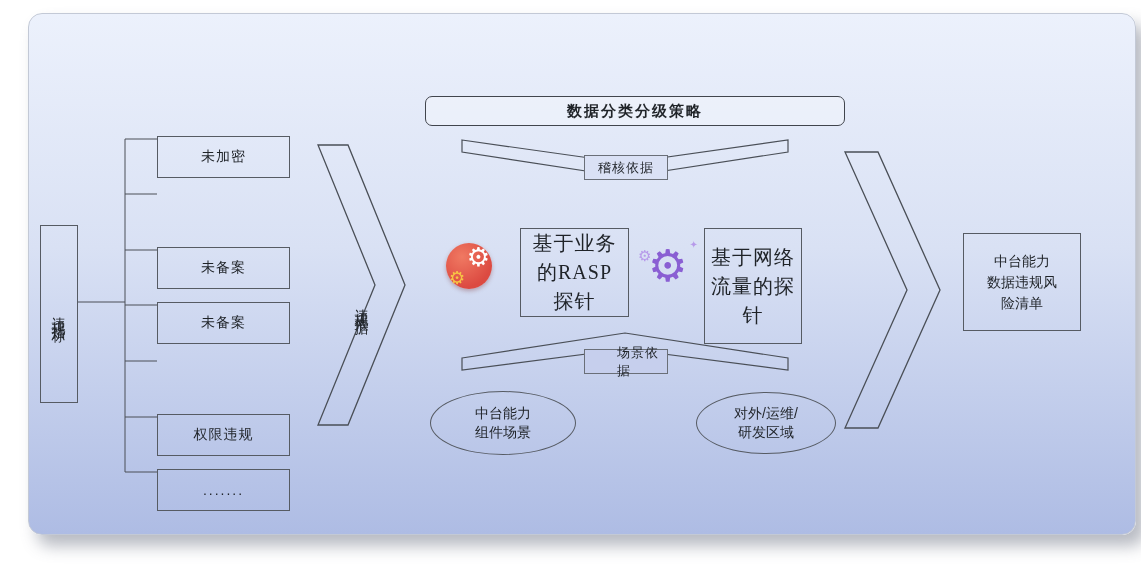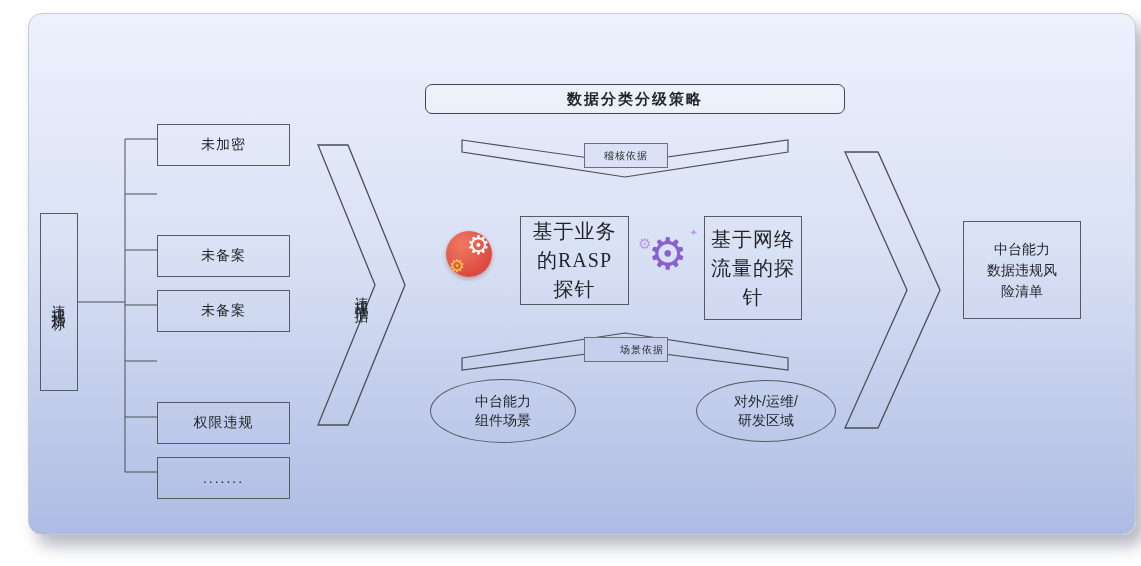--- a/index.html
+++ b/index.html
@@ -8,38 +8,38 @@
     font-family:"Liberation Sans",sans-serif;color:#1f2328;overflow:hidden;
   }
   .panel{
     position:absolute;left:28px;top:13px;width:1106px;height:520px;
     border-radius:14px;border:1px solid #c3c9d6;
     background:linear-gradient(180deg,#ecf1fc 0%,#d9e1f4 45%,#aebce4 100%);
     box-shadow:9px 11px 16px rgba(96,102,120,0.45);
     z-index:0;
   }
   svg.lines{position:absolute;left:0;top:0;width:1141px;height:566px;z-index:1;pointer-events:none;}
-  .abs{position:absolute;z-index:2;box-sizing:border-box;}
+  .abs{position:absolute;z-index:2;box-sizing:border-box;margin-top:12px;}
   .box{
     border:1px solid #565b63;display:flex;align-items:center;justify-content:center;
     text-align:center;background:transparent;font-size:14px;color:#1f2328;
   }
   .pre{white-space:pre-line;}
   .item{width:133px;height:42px;letter-spacing:1px;}
   .vtext{
     writing-mode:vertical-rl;text-orientation:upright;letter-spacing:4px;
     display:flex;align-items:center;justify-content:center;font-size:14px;
   }
   .serif{font-family:"Liberation Serif",serif;}
   .strategy{
     border:1.5px solid #41454d;border-radius:7px;background:rgba(255,255,255,0.28);
     font-size:15px;font-weight:600;letter-spacing:2px;
   }
   .arrow-label{
-    border:1px solid #6a6f78;font-size:10px;letter-spacing:1px;
+    border:1px solid #6a6f78;font-size:13px;letter-spacing:1px;
     display:flex;align-items:center;justify-content:center;
   }
   .probe{font-size:20px;line-height:1.45;letter-spacing:1px;font-family:Liberation Serif, serif;}
   .ellipse{
     border:1px solid #565b63;border-radius:50%;display:flex;align-items:center;justify-content:center;
     text-align:center;font-size:14px;line-height:1.35;background:transparent;
   }
   .result{font-size:14px;line-height:1.5;}
   .icon-wrap{display:block;}
   .red-badge{
@@ -93,21 +93,21 @@
   <div class="abs box probe pre serif" style="left:520px;top:216px;width:109px;height:89px;">基于业务
 的RASP
 探针</div>
 
   <div class="abs icon-wrap" style="left:640px;top:230px;width:54px;height:54px;">
     <span class="gear" style="left:8px;top:2px;font-size:44px;color:#8a5fd3;">⚙</span>
     <span class="gear" style="left:-2px;top:6px;font-size:15px;color:#b79aea;">⚙</span>
     <span class="gear" style="right:-4px;top:-2px;font-size:10px;color:#b79aea;">✦</span>
   </div>
 
-  <div class="abs box probe pre serif" style="left:704px;top:216px;width:98px;height:104px;">基于网络
+  <div class="abs box probe pre serif" style="left:704px;top:216px;width:98px;height:116px;">基于网络
 流量的探
 针</div>
 
   <div class="abs ellipse pre" style="left:430px;top:379px;width:146px;height:64px;">中台能力
 组件场景</div>
   <div class="abs ellipse pre" style="left:696px;top:380px;width:140px;height:62px;">对外/运维/
 研发区域</div>
 
   <div class="abs box result pre" style="left:963px;top:221px;width:118px;height:98px;">中台能力
 数据违规风

